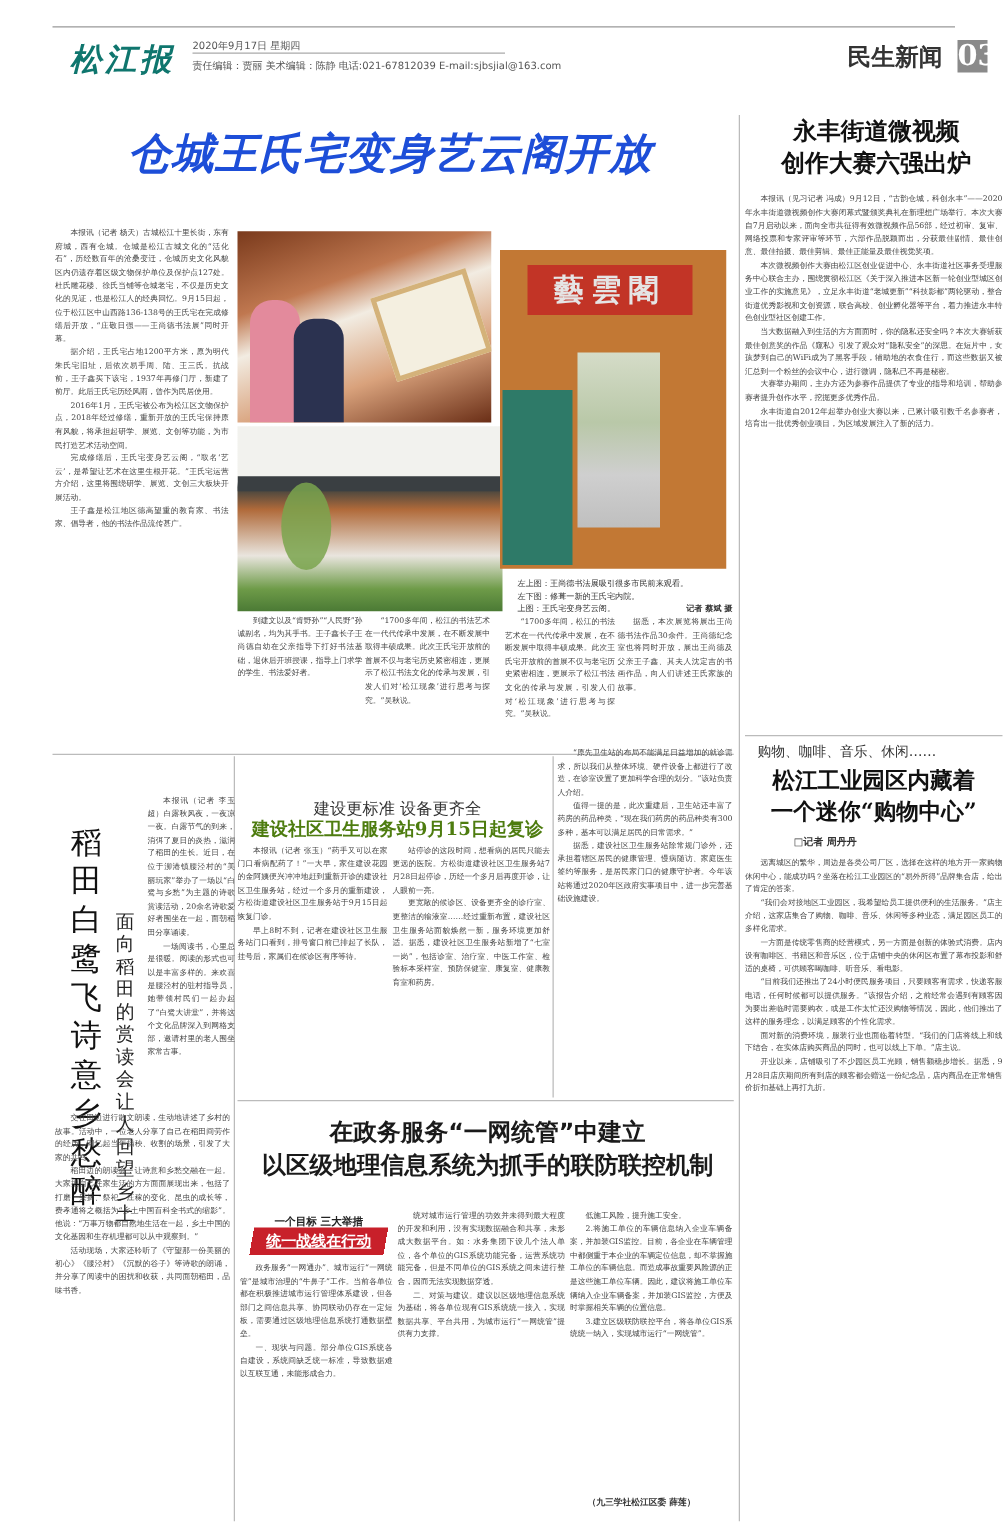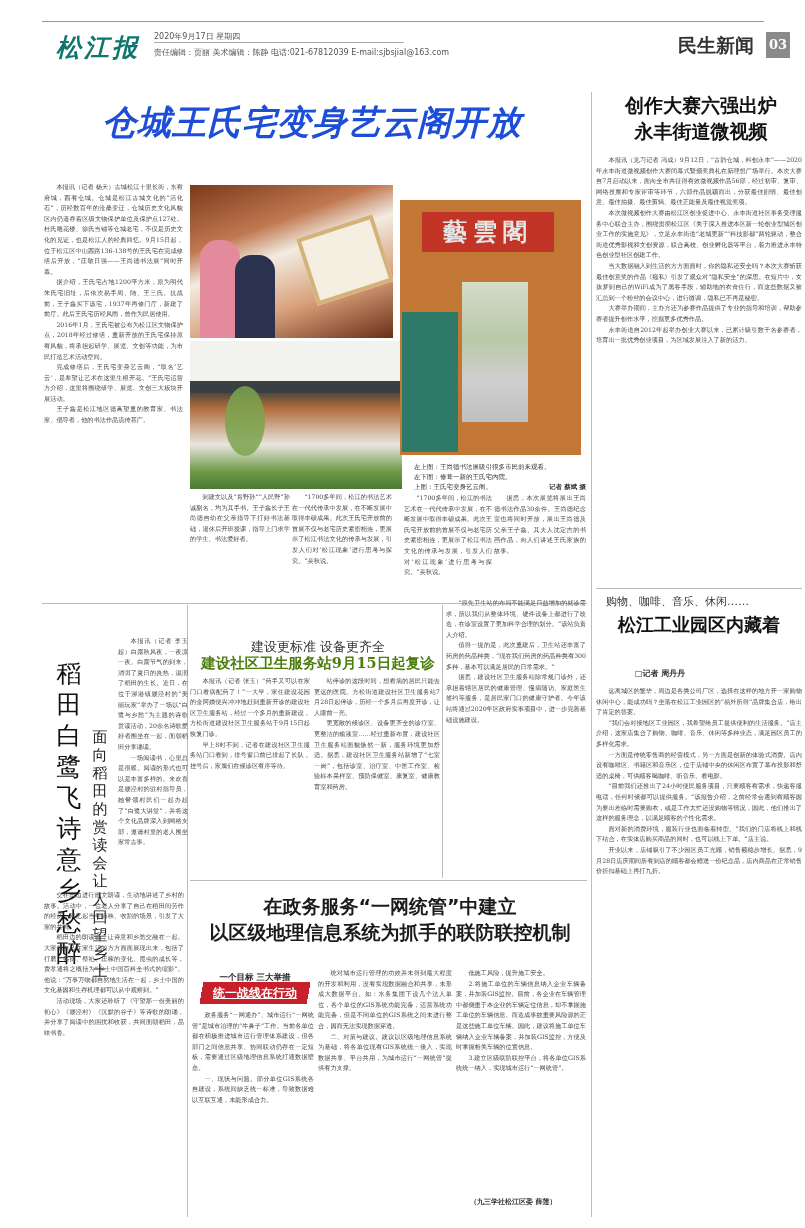--- a/index.html
+++ b/index.html
@@ -6,21 +6,21 @@
   html, body { width: 805px; height: 1228px; background: #ffffff; overflow: hidden; }
   body { font-family: "DejaVu Sans", sans-serif; color: #222; position: relative; }
 
   .top-rule { position: absolute; left: 42px; top: 21px; width: 722px; height: 1px; background: #999; }
   .masthead { position: absolute; left: 42px; top: 28px; width: 722px; height: 50px; }
   .logo { position: absolute; left: 14px; top: 3px; font-family: "DejaVu Serif", serif; font-size: 25px; font-weight: bold; color: #0f766e; font-style: italic; letter-spacing: 3px; }
   .date-line { position: absolute; left: 112px; top: 3px; font-size: 8px; color: #555; }
   .mast-rule { position: absolute; left: 112px; top: 14px; width: 250px; height: 1px; background: #aaa; }
   .staff-line { position: absolute; left: 112px; top: 19px; font-size: 8px; color: #555; white-space: nowrap; }
   .section-name { position: absolute; left: 636px; top: 5px; font-family: "DejaVu Serif", serif; font-size: 19px; font-weight: bold; color: #333; }
-  .page-num { position: absolute; left: 724px; top: 4px; width: 24px; height: 26px; background: #8a8a8a; color: #fff; font-family: "DejaVu Serif", serif; font-weight: bold; font-size: 13px; text-align: center; line-height: 26px; }
+  .page-num { position: absolute; left: 724px; top: 4px; width: 24px; height: 26px; background: #8a8a8a; color: #fff; font-family: "DejaVu Serif", serif; font-weight: bold; font-size: 23px; text-align: center; line-height: 26px; }
 
   .main-head { position: absolute; left: 42px; top: 100px; width: 540px; text-align: center; }
   .main-title { font-size: 34px; font-weight: bold; color: #1d4ed8; letter-spacing: 1px; font-style: italic; }
   .main-sub { font-size: 13px; color: #333; margin-top: 4px; }
 
   .txt { font-family: "DejaVu Serif", serif; font-size: 6.2px; line-height: 10.6px; color: #444; text-align: justify; overflow: hidden; }
   .txt p { text-indent: 2em; }
 
   .col-a { position: absolute; left: 44px; top: 182px; width: 139px; height: 420px; }
   .photo { position: absolute; overflow: hidden; }
@@ -134,34 +134,35 @@
 </div>
 
 <div class="vrule" style="left:591px; top:92px; height:1125px;"></div>
 <div class="hrule" style="left:42px; top:603px; width:545px;"></div>
 <div class="hrule" style="left:190px; top:880px; width:397px;"></div>
 <div class="hrule" style="left:596px; top:588px; width:206px;"></div>
 <div class="vrule" style="left:187px; top:605px; height:612px;"></div>
 <div class="vrule" style="left:442px; top:605px; height:273px;"></div>
 
 <div class="right-col">
+  <div class="r-title">永丰街道微视频</div>
   <div class="r-title">创作大赛六强出炉</div>
-  <div class="r-title">永丰街道微视频</div>
 </div>
 <div class="r-body1 txt">
   <p>本报讯（见习记者 冯成）9月12日，“古韵仓城，科创永丰”——2020年永丰街道微视频创作大赛闭幕式暨颁奖典礼在新理想广场举行。本次大赛自7月启动以来，面向全市共征得有效微视频作品56部，经过初审、复审、网络投票和专家评审等环节，六部作品脱颖而出，分获最佳剧情、最佳创意、最佳拍摄、最佳剪辑、最佳正能量及最佳视觉奖项。</p>
   <p>本次微视频创作大赛由松江区创业促进中心、永丰街道社区事务受理服务中心联合主办，围绕贯彻松江区《关于深入推进本区新一轮创业型城区创业工作的实施意见》，立足永丰街道“老城更新”“科技影都”两轮驱动，整合街道优秀影视和文创资源，联合高校、创业孵化器等平台，着力推进永丰特色创业型社区创建工作。</p>
   <p>当大数据融入到生活的方方面面时，你的隐私还安全吗？本次大赛斩获最佳创意奖的作品《窥私》引发了观众对“隐私安全”的深思。在短片中，女孩梦到自己的WiFi成为了黑客手段，辅助地的衣食住行，而这些数据又被汇总到一个粉丝的会议中心，进行微调，隐私已不再是秘密。</p>
   <p>大赛举办期间，主办方还为参赛作品提供了专业的指导和培训，帮助参赛者提升创作水平，挖掘更多优秀作品。</p>
   <p>永丰街道自2012年起举办创业大赛以来，已累计吸引数千名参赛者，培育出一批优秀创业项目，为区域发展注入了新的活力。</p>
 </div>
 
 <div class="r2-kicker">购物、咖啡、音乐、休闲……</div>
 <div class="r2-title">
   <div>松江工业园区内藏着</div>
+  <div>一个迷你“购物中心”</div>
 </div>
 <div class="r2-byline">□记者 周丹丹</div>
 <div class="r2-body txt">
   <p>远离城区的繁华，周边是各类公司厂区，选择在这样的地方开一家购物休闲中心，能成功吗？坐落在松江工业园区的“易外所得”品牌集合店，给出了肯定的答案。</p>
   <p>“我们会对接地区工业园区，我希望给员工提供便利的生活服务。”店主介绍，这家店集合了购物、咖啡、音乐、休闲等多种业态，满足园区员工的多样化需求。</p>
   <p>一方面是传统零售商的经营模式，另一方面是创新的体验式消费。店内设有咖啡区、书籍区和音乐区，位于店铺中央的休闲区布置了幕布投影和舒适的桌椅，可供顾客喝咖啡、听音乐、看电影。</p>
   <p>“目前我们还推出了24小时便民服务项目，只要顾客有需求，快递客服电话，任何时候都可以提供服务。”该报告介绍，之前经常会遇到有顾客因为要出差临时需要购衣，或是工作太忙还没购物等情况，因此，他们推出了这样的服务理念，以满足顾客的个性化需求。</p>
   <p>面对新的消费环境，服装行业也面临着转型。“我们的门店将线上和线下结合，在实体店购买商品的同时，也可以线上下单。”店主说。</p>
   <p>开业以来，店铺吸引了不少园区员工光顾，销售额稳步增长。据悉，9月28日店庆期间所有到店的顾客都会赠送一份纪念品，店内商品在正常销售价折扣基础上再打九折。</p>
 </div>

